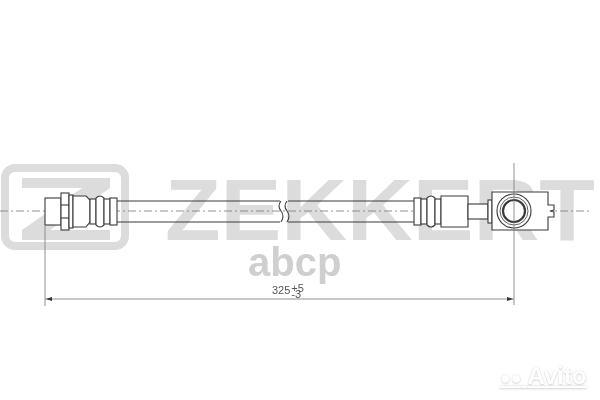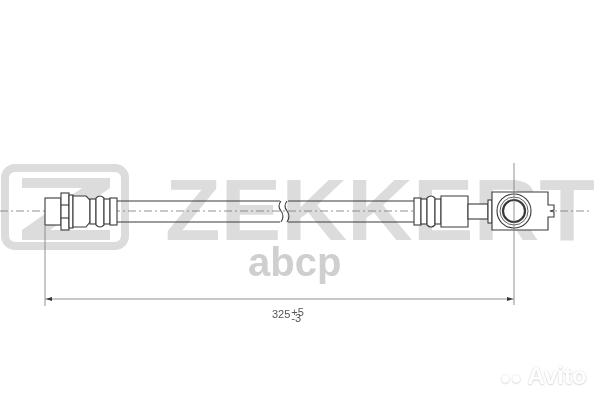--- a/index.html
+++ b/index.html
@@ -1,25 +1,25 @@
 <!DOCTYPE html>
 <html><head>
 <meta charset="utf-8">
 <style>
   html, body { margin:0; padding:0; background:#ffffff; }
   body { width:600px; height:400px; position:relative; overflow:hidden;
          font-family:"Liberation Sans", sans-serif; }
   svg { position:absolute; left:0; top:0; }
   .wm-text { font-family:"Liberation Sans", sans-serif; font-weight:bold; }
   .dim-label { position:absolute; left:272px; top:284px; font-size:11px; color:#555;
-               font-family:"Liberation Sans", sans-serif;margin-top:24px; }
+               font-family:"Liberation Sans", sans-serif; }
   .tol { display:inline-flex; flex-direction:column; line-height:6px; vertical-align:middle; margin-left:1px; }
   .avito { position:absolute; left:500px; top:362px; font-size:24px; font-weight:bold;
            color:#ffffff; font-family:"Liberation Sans", sans-serif;
-           text-shadow:0 0 2px rgba(0,0,0,0.15), 0 1px 2px rgba(0,0,0,0.12); }
+           text-shadow:0 0 2px rgba(0,0,0,0.15), 0 1px 2px rgba(0,0,0,0.12);text-decoration:underline; }
 </style>
 </head>
 <body>
 
 <svg width="600" height="400" viewBox="0 0 600 400">
 
   <g fill="#dcdcdc">
     <rect x="5" y="168" width="120" height="78" rx="10" ry="10" fill="none" stroke="#dcdcdc" stroke-width="8"></rect>
     <polygon points="22,178 110,178 110,188 50,230 110,230 110,240 22,240 22,230 82,188 22,188"></polygon>
     <text x="165" y="240" class="wm-text" font-size="88" fill="#dcdcdc" textLength="430" lengthAdjust="spacingAndGlyphs">ZEKKERT</text>

